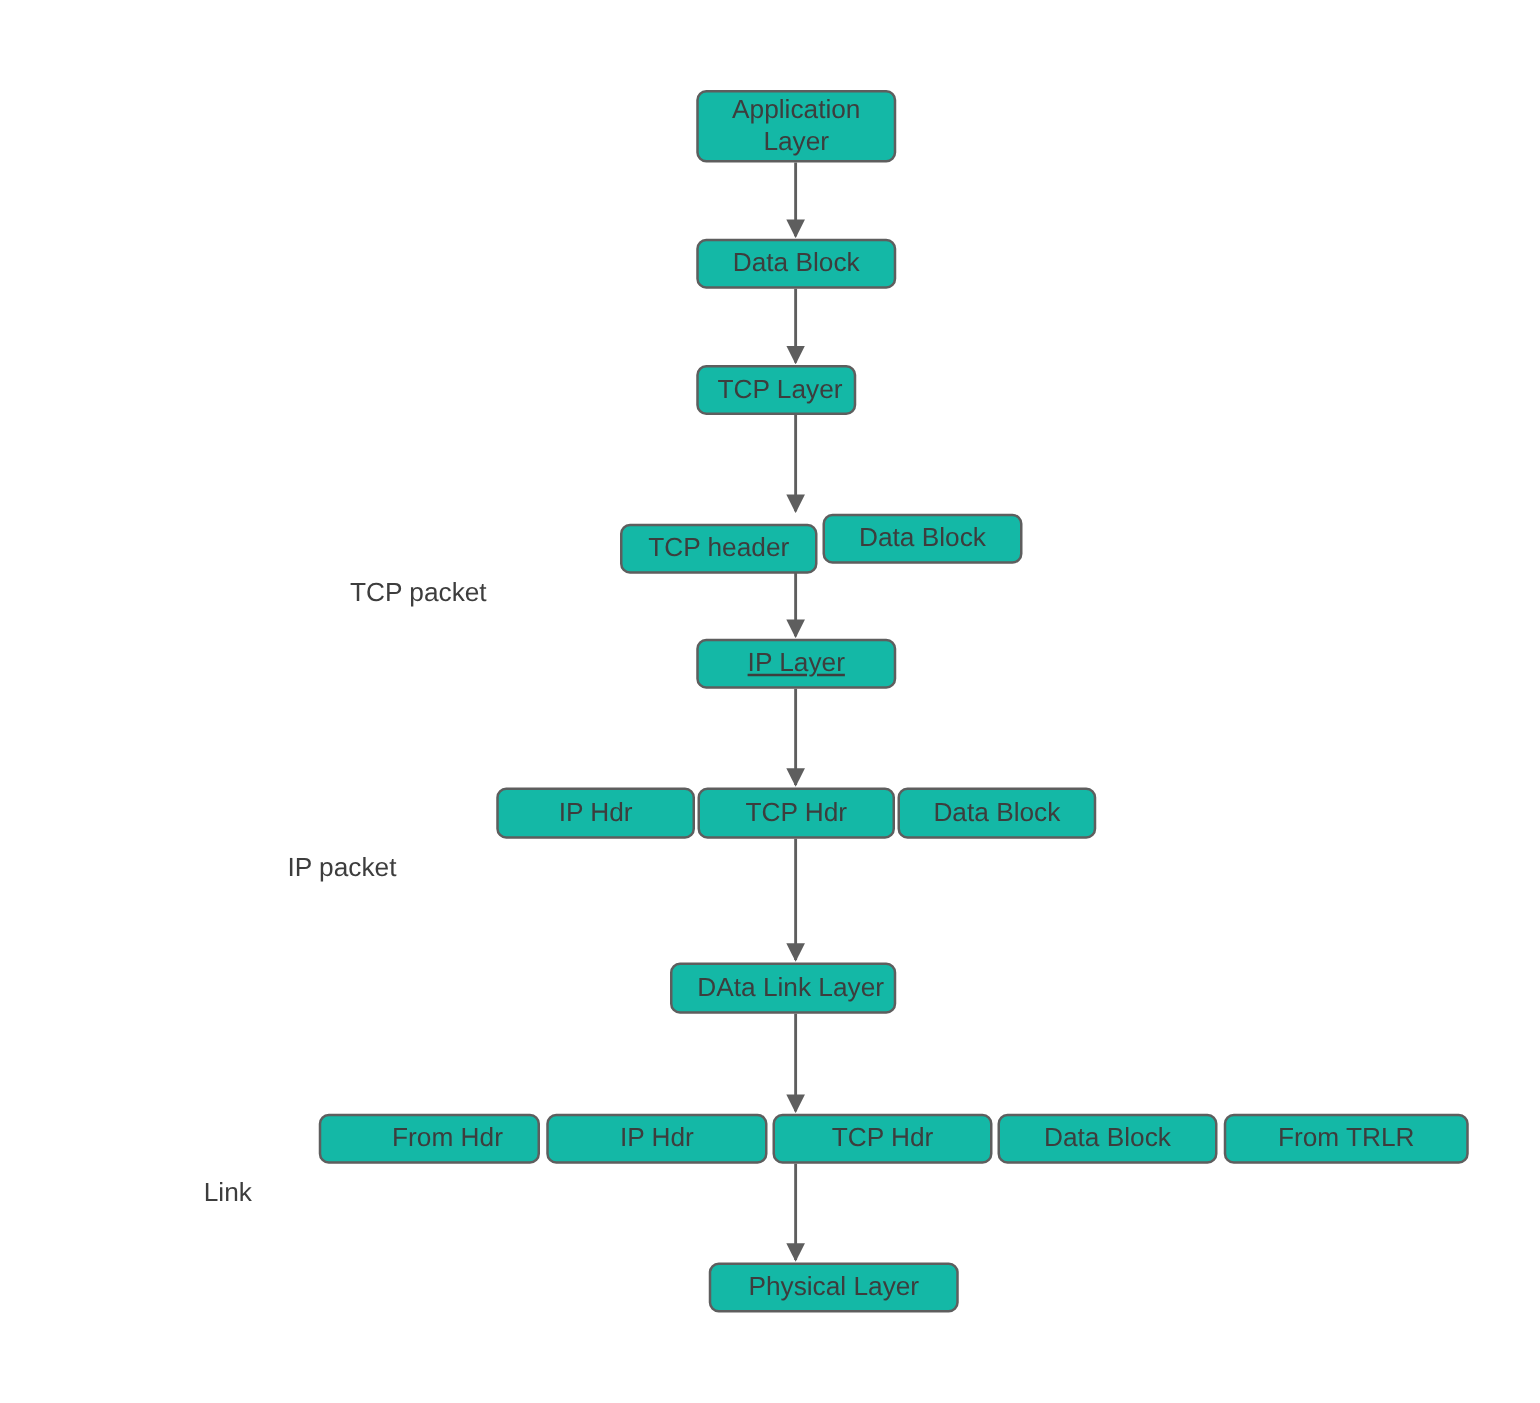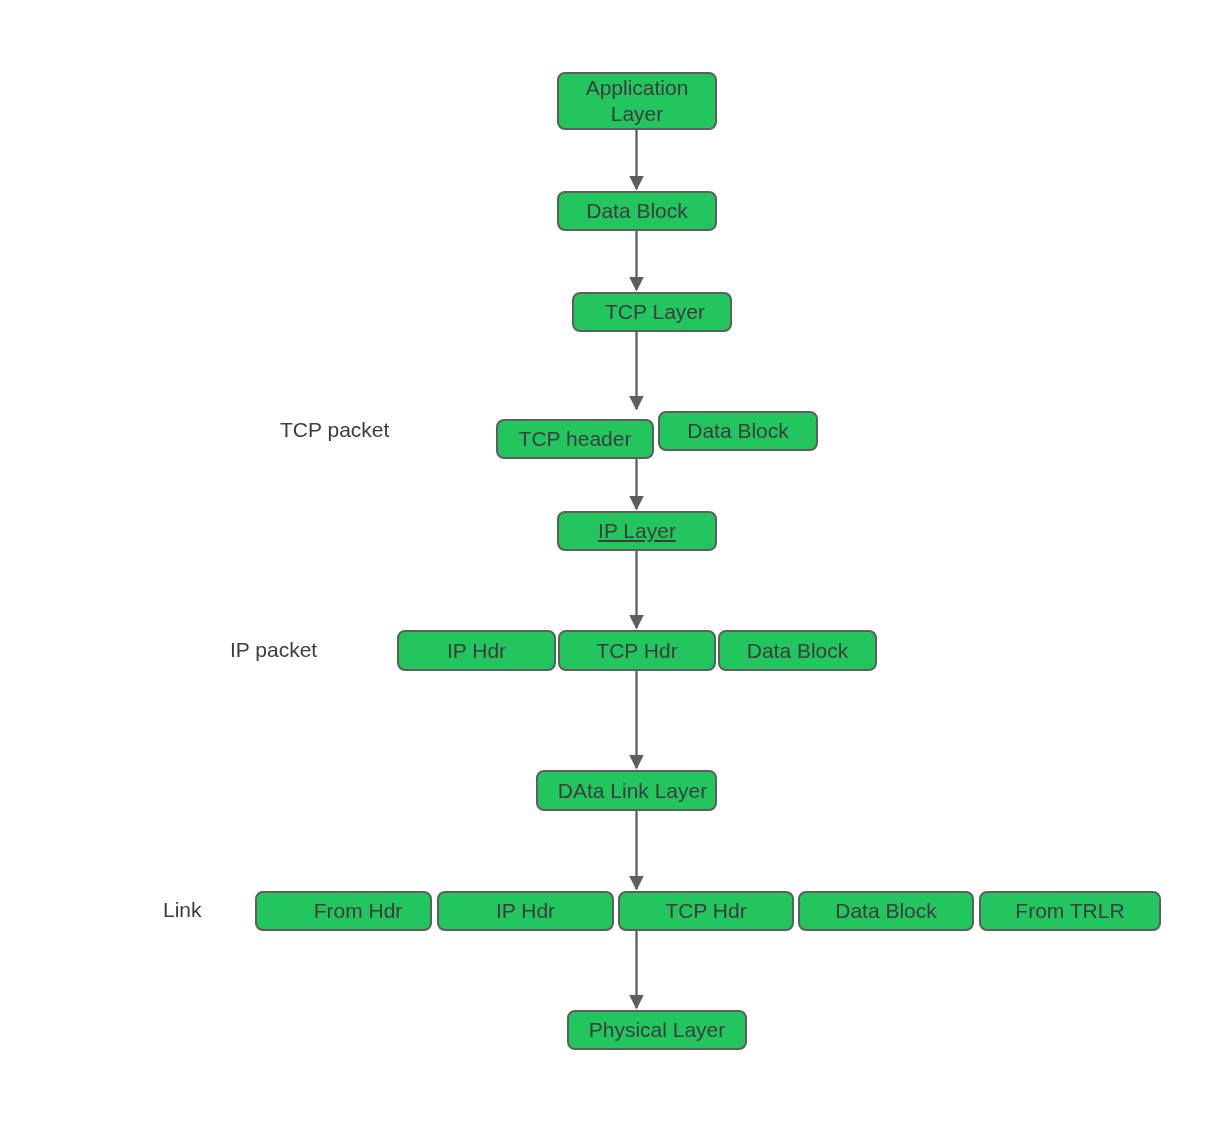--- a/index.html
+++ b/index.html
@@ -19,57 +19,58 @@
     position: absolute;
     left: 0;
     top: 0;
     width: 1232px;
     height: 1122px;
     pointer-events: none;
   }
   .node {
     position: absolute;
     box-sizing: border-box;
-    background: #22c55e;
+    background: #14b8a6;
     border: 2.5px solid #5e5e5e;
     border-radius: 8px;
     display: flex;
     align-items: center;
     justify-content: center;
     text-align: center;
     font-size: 21px;
     line-height: 26px;
     color: #3d3d3d;
     white-space: normal;
     padding: 0 4px;
   }
   .row-label {
     position: absolute;
     font-size: 21px;
     line-height: 26px;
     color: #3d3d3d;
     white-space: nowrap;
+    margin-top: 45px;
   }
   
   #n-app        { left: 557px; top: 72px;   width: 160px; height: 58px; }
   #n-datablock1 { left: 557px; top: 191px;  width: 160px; height: 40px; }
-  #n-tcplayer   { left: 572px; top: 292px;  width: 160px; height: 40px; padding-left: 10px; }
+  #n-tcplayer   { left: 557px; top: 292px;  width: 128px; height: 40px; padding-left: 10px; }
   #n-tcpheader  { left: 496px; top: 419px;  width: 158px; height: 40px; }
   #n-datablock2 { left: 658px; top: 411px;  width: 160px; height: 40px; }
   #n-iplayer    { left: 557px; top: 511px;  width: 160px; height: 40px; text-decoration: underline; }
   #n-iphdr      { left: 397px; top: 630px;  width: 159px; height: 41px; }
   #n-tcphdr     { left: 558px; top: 630px;  width: 158px; height: 41px; }
   #n-datablock3 { left: 718px; top: 630px;  width: 159px; height: 41px; }
   #n-datalink   { left: 536px; top: 770px;  width: 181px; height: 41px; padding-left: 16px; }
   #n-fromhdr    { left: 255px; top: 891px;  width: 177px; height: 40px; padding-left: 33px; }
   #n-iphdr2     { left: 437px; top: 891px;  width: 177px; height: 40px; }
   #n-tcphdr2    { left: 618px; top: 891px;  width: 176px; height: 40px; }
   #n-datablock4 { left: 798px; top: 891px;  width: 176px; height: 40px; }
-  #n-fromtrlr   { left: 979px; top: 891px;  width: 182px; height: 40px; }
-  #n-physical   { left: 567px; top: 1010px; width: 180px; height: 40px; }
+  #n-fromtrlr   { left: 979px; top: 891px;  width: 196px; height: 40px; }
+  #n-physical   { left: 567px; top: 1010px; width: 200px; height: 40px; }
   
   #l-tcppacket { left: 280px; top: 417px; }
   #l-ippacket  { left: 230px; top: 637px; }
   #l-frame     { left: 163px; top: 897px; }
 </style>
 </head>
 <body>
 
 <div class="canvas">
 

